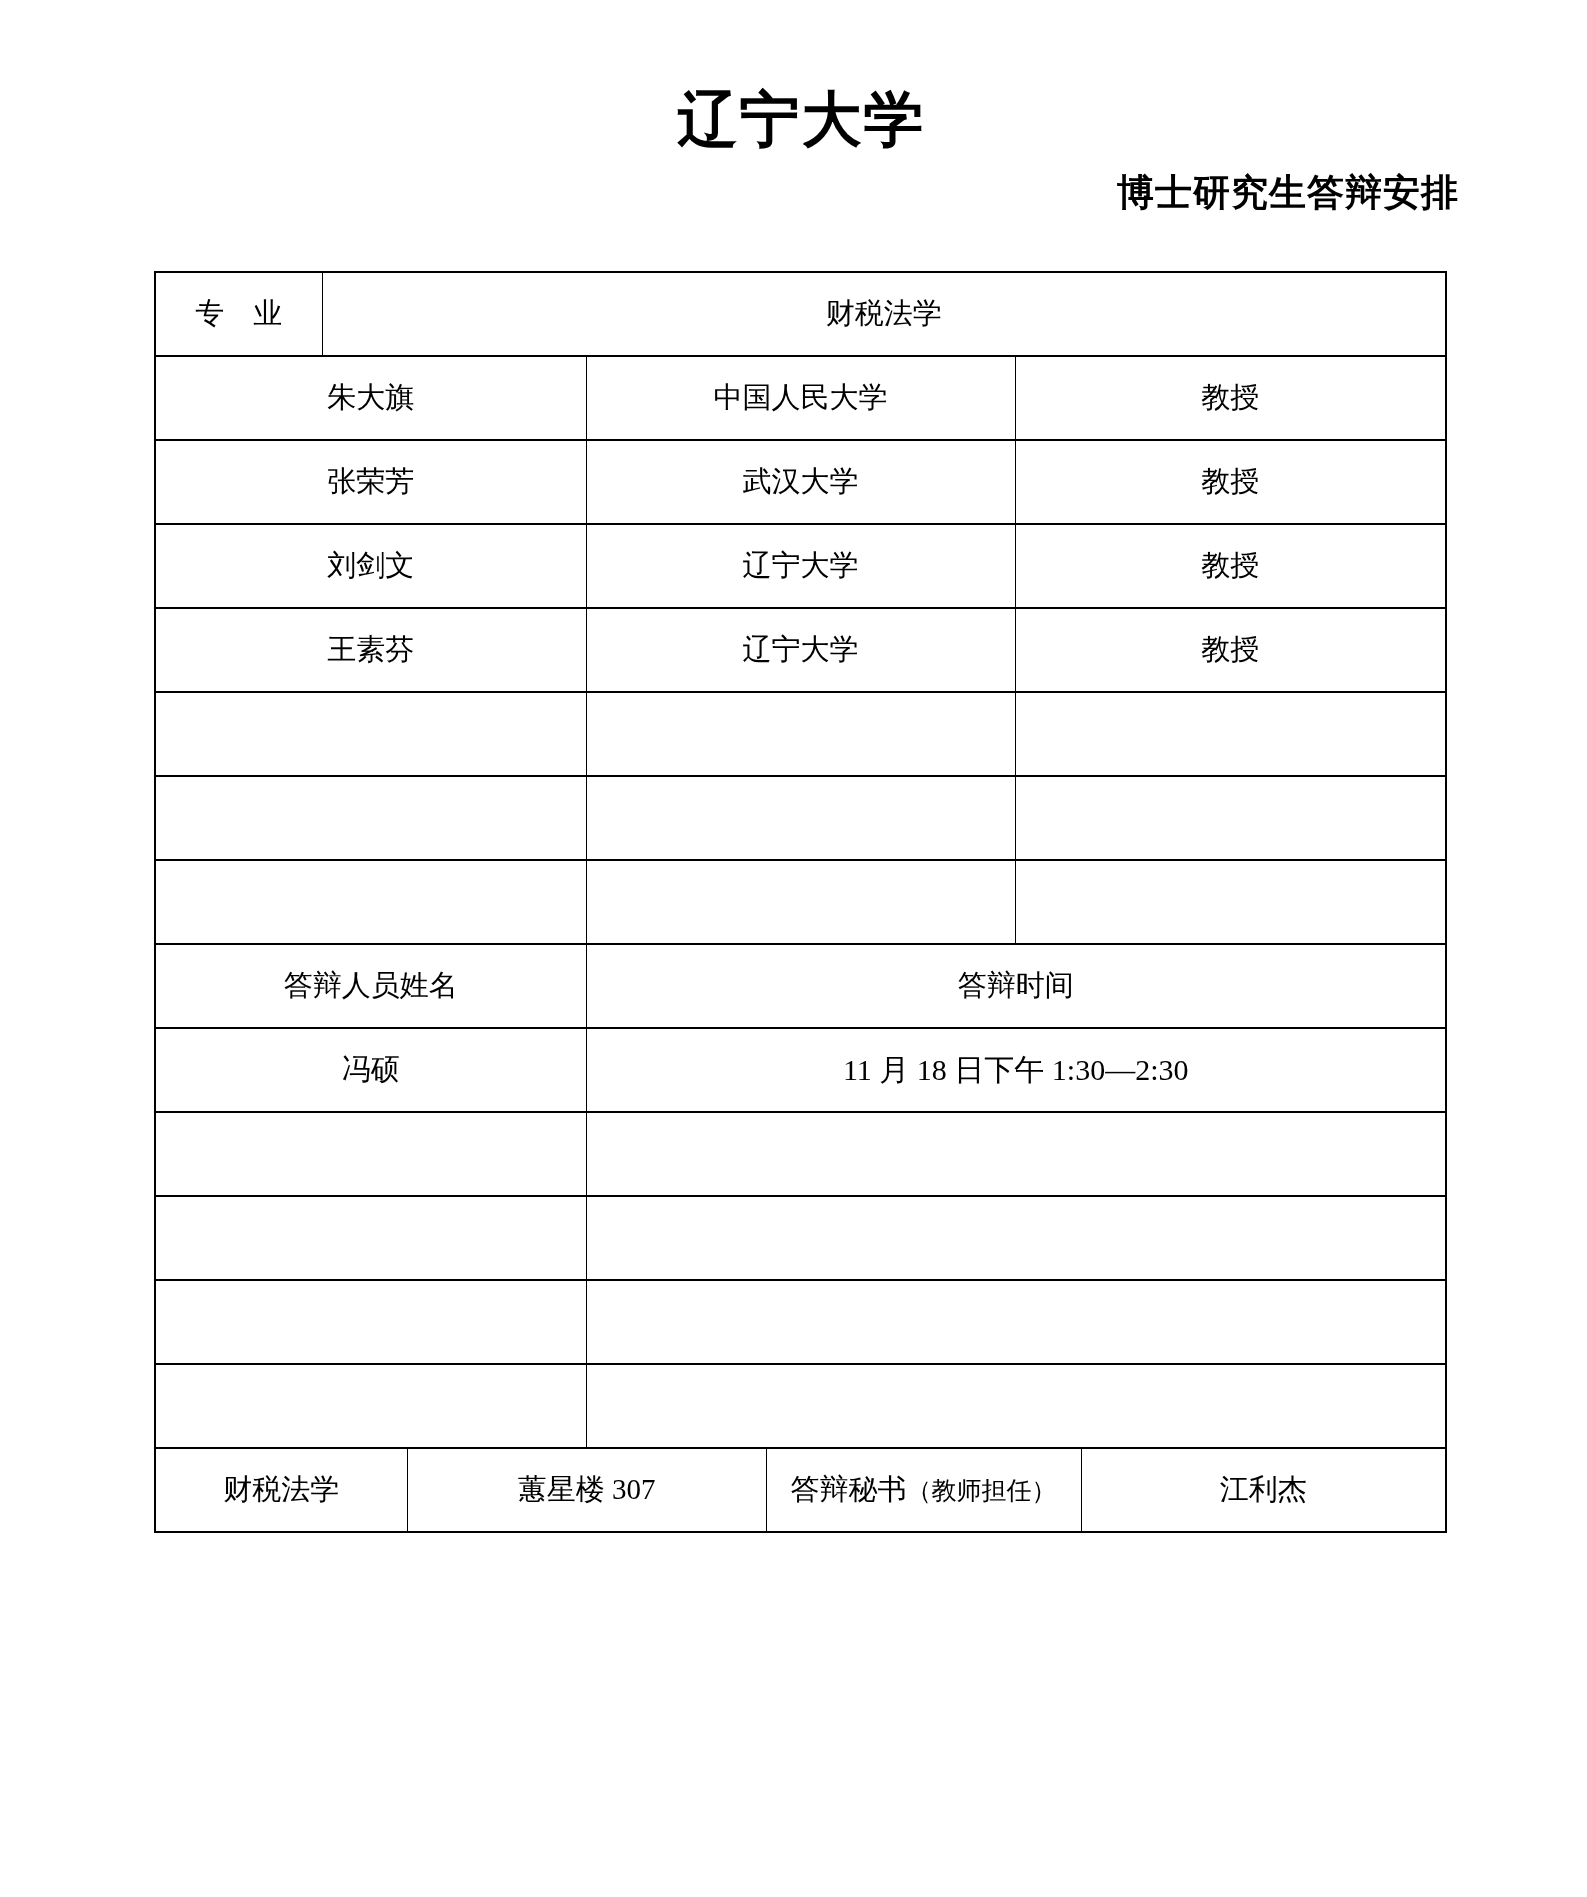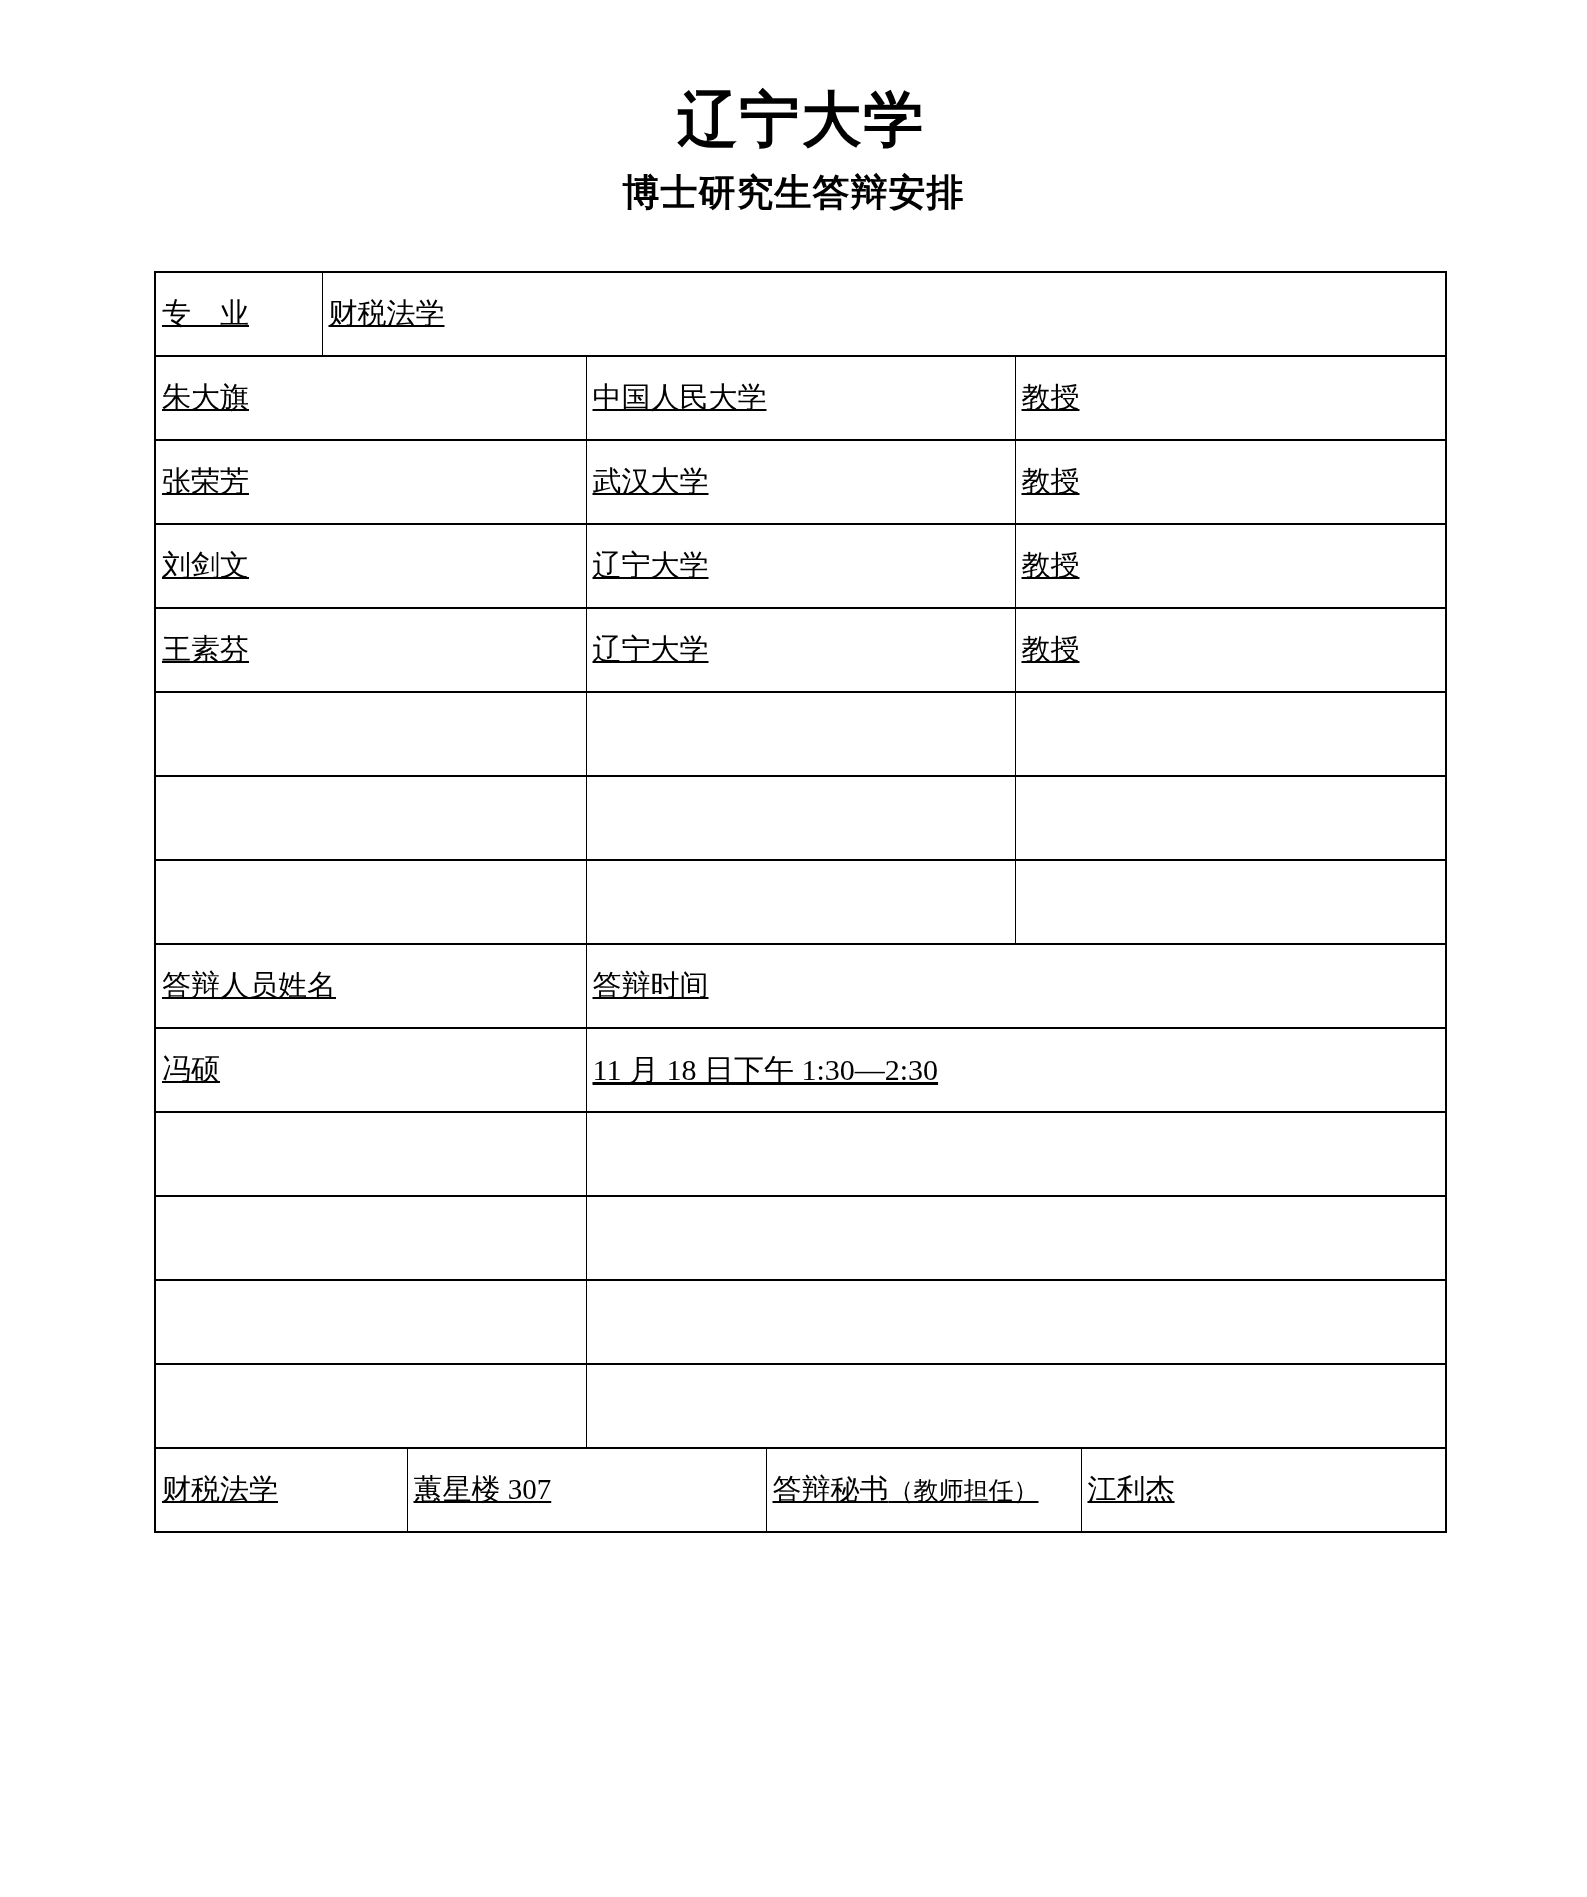--- a/index.html
+++ b/index.html
@@ -21,23 +21,23 @@
     text-align: center;
     font-family: "DejaVu Sans", "Liberation Sans", sans-serif;
     font-weight: 900;
     font-size: 60px;
     line-height: 1.1;
     letter-spacing: 2px;
   }
   .doc-subtitle {
     position: absolute;
     top: 170px;
-    left: 148px;
+    left: 168px;
     width: 1291px;
-    text-align: center;
+    text-align: right;
     font-family: "DejaVu Sans", "Liberation Sans", sans-serif;
     font-weight: 600;
     font-size: 37px;
     line-height: 1.25;
     letter-spacing: 1px;
   }
   table.defense-table {
     position: absolute;
     top: 271px;
     left: 154px;
@@ -48,25 +48,25 @@
     font-family: "Liberation Serif", "DejaVu Serif", serif;
     font-size: 29px;
   }
   table.defense-table tr {
     height: 84px;
   }
   table.defense-table td {
     border-style: solid;
     border-color: #000000;
     border-width: 2px 1px; 
+    text-align: center;
     vertical-align: middle;
     padding: 0 6px;
     overflow: hidden;
     white-space: nowrap;
-    text-decoration: underline;
   }
   td.time-cell {
     font-size: 30px;
     margin-top: 42px;
   }
   .secretary-note {
     font-size: 25px;
   }
 </style>
 </head>

